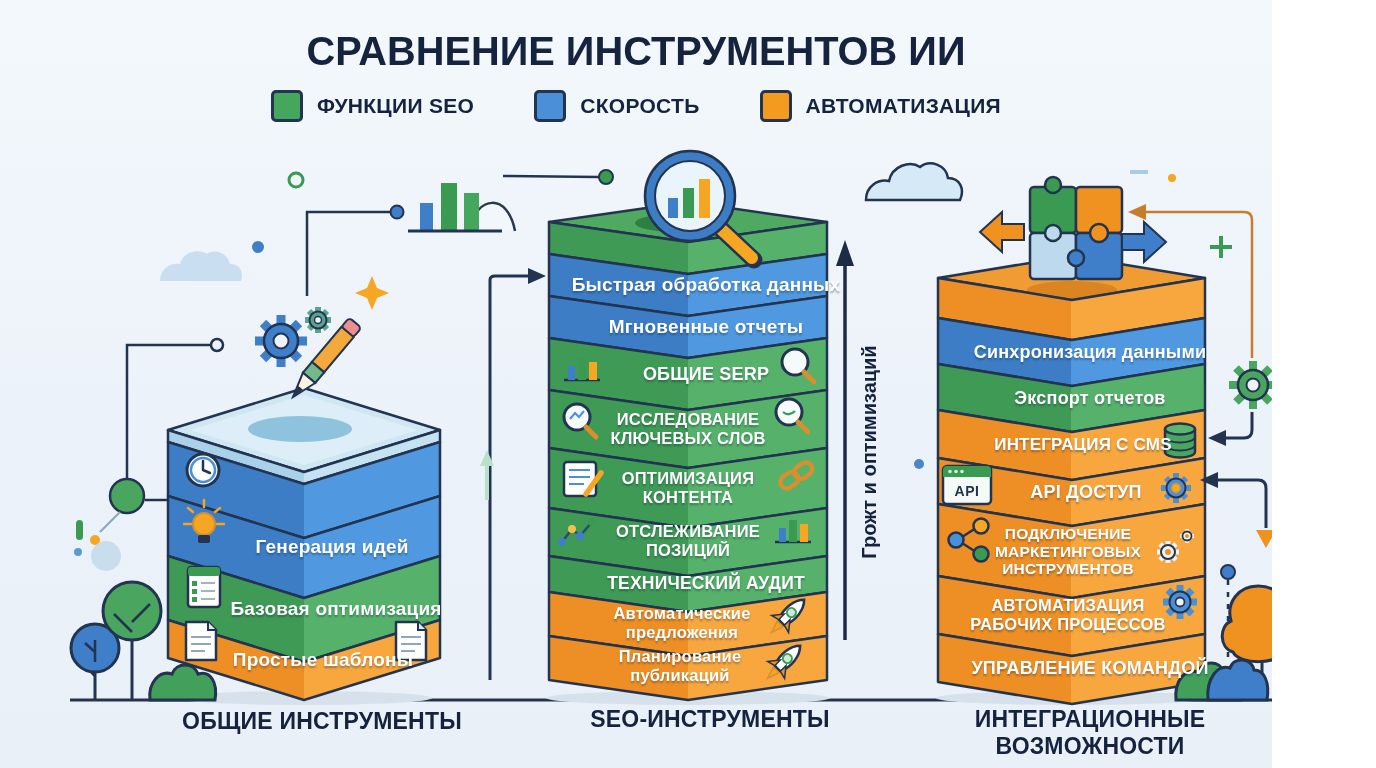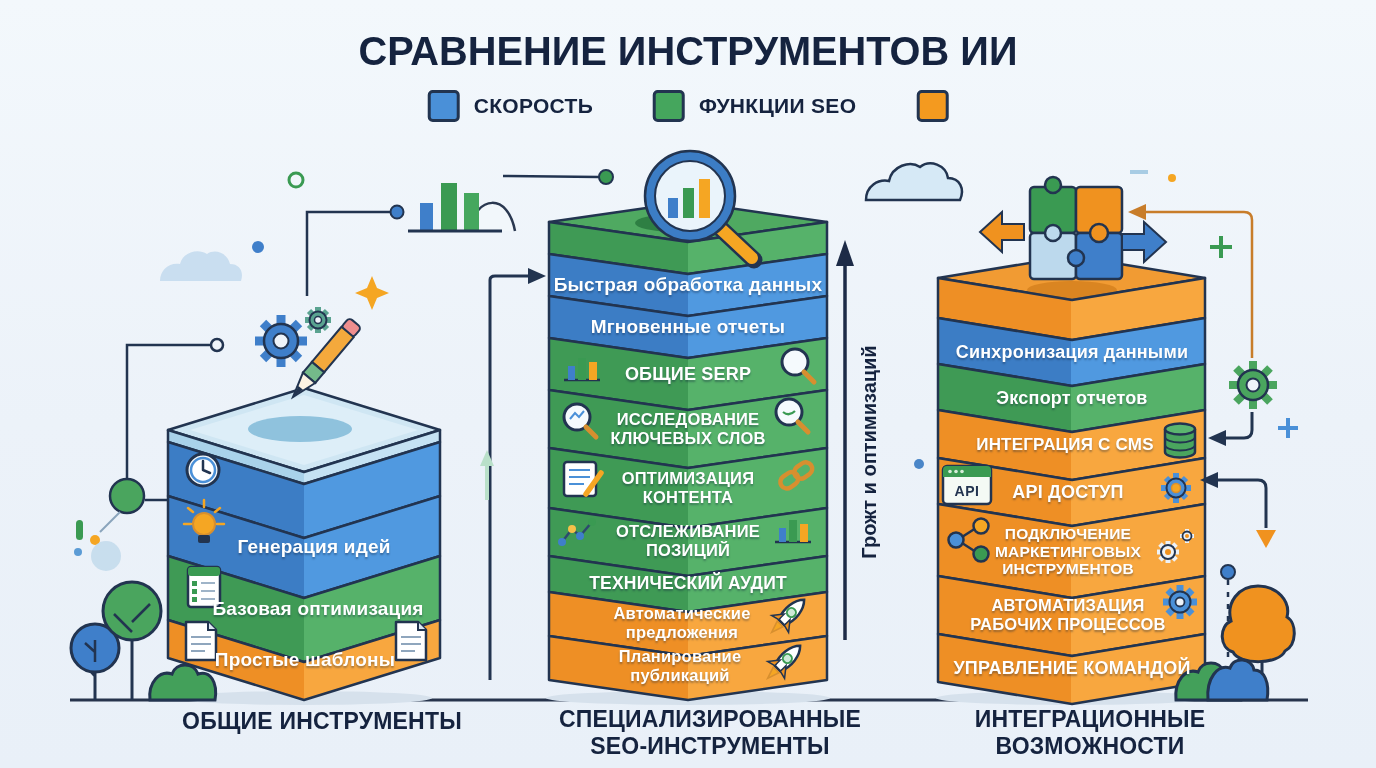--- a/index.html
+++ b/index.html
@@ -1,30 +1,30 @@
 <!DOCTYPE html>
 <html><head>
 <meta charset="utf-8">
 <style>
   html,body{margin:0;padding:0;}
   body{font-family:"Liberation Sans","DejaVu Sans",sans-serif;}
-  .canvas{position:relative;width:1376px;height:768px;overflow:hidden;
+  .canvas{position:relative;width:1272px;height:768px;overflow:hidden;
     background:linear-gradient(180deg,#f3f8fc 0%,#ecf2f9 55%,#e9f0f8 100%);}
   .canvas svg{position:absolute;left:0;top:0;z-index:1;}
   .title{position:absolute;top:28px;left:50%;transform:translateX(-50%) scaleX(.97);
     font-size:41px;font-weight:700;color:#15233f;letter-spacing:0px;white-space:nowrap;z-index:3;}
   .legend{position:absolute;top:90px;left:50%;transform:translateX(-50%);
     display:flex;gap:60px;align-items:center;z-index:3;}
   .legend-item{display:flex;align-items:center;gap:14px;}
   .swatch{width:26px;height:26px;border:3px solid #223450;border-radius:5px;}
   .legend-label{font-size:21px;font-weight:700;color:#15233f;letter-spacing:.3px;white-space:nowrap;}
   .bl{position:absolute;transform:translate(-50%,-50%);color:#fff;font-weight:700;
     text-align:center;text-shadow:0 2px 2px rgba(15,35,60,.38);line-height:1.13;
     letter-spacing:.2px;z-index:3;}
-  .nw{white-space:nowrap;}
+  .nw{white-space:nowrap;margin-left:18px;}
   .col-label{position:absolute;transform:translateX(-50%);color:#15233f;font-weight:700;
     font-size:23px;text-align:center;line-height:1.18;letter-spacing:.2px;z-index:3;white-space:nowrap;margin-left:22px;}
   .growth{position:absolute;left:712px;top:438px;width:320px;height:28px;
     transform:rotate(-90deg);text-align:center;font-size:20px;font-weight:700;
     color:#15233f;white-space:nowrap;z-index:2;}
   .api-label{position:absolute;left:967px;top:491px;transform:translate(-50%,-50%);
     font-size:14px;font-weight:700;color:#223450;z-index:3;letter-spacing:.5px;}
 </style>
 </head>
 <body>
@@ -379,29 +379,30 @@
   </g>
   <g>
     <path d="M1208,700 C1206,678 1218,664 1230,668 C1234,656 1252,658 1254,670 C1264,670 1270,682 1267,700 Z" fill="#3f7fca" stroke="#223450" stroke-width="3"></path>
   </g>
 </svg>
 
 <div class="title">СРАВНЕНИЕ ИНСТРУМЕНТОВ ИИ</div>
 
 <div class="legend">
   <div class="legend-item">
+    <div class="swatch" style="background-color: rgb(69, 166, 93);"></div>
+    <div class="legend-label">ФУНКЦИИ SEO</div>
+  </div>
+  <div class="legend-item">
     <div class="swatch" style="background-color: rgb(74, 144, 216);"></div>
     <div class="legend-label">СКОРОСТЬ</div>
   </div>
   <div class="legend-item">
-    <div class="swatch" style="background-color: rgb(69, 166, 93);"></div>
-    <div class="legend-label">ФУНКЦИИ SEO</div>
-  </div>
-  <div class="legend-item">
     <div class="swatch" style="background-color: rgb(244, 154, 31);"></div>
+    <div class="legend-label">АВТОМАТИЗАЦИЯ</div>
   </div>
 </div>
 
 <div class="bl nw" style="left:314px;top:547px;font-size:19px">Генерация идей</div>
 <div class="bl nw" style="left:318px;top:609px;font-size:19px">Базовая оптимизация</div>
 <div class="bl nw" style="left:305px;top:660px;font-size:19px">Простые шаблоны</div>
 
 <div class="bl nw" style="left:688px;top:285px;font-size:19px">Быстрая обработка данных</div>
 <div class="bl nw" style="left:688px;top:327px;font-size:19px">Мгновенные отчеты</div>
 <div class="bl nw" style="left:688px;top:374px;font-size:18px">ОБЩИЕ SERP</div>
@@ -419,21 +420,20 @@
 <div class="bl" style="left:1068px;top:551px;width:200px;font-size:15.5px">ПОДКЛЮЧЕНИЕ МАРКЕТИНГОВЫХ ИНСТРУМЕНТОВ</div>
 <div class="bl nw" style="left:1072px;top:668px;font-size:18px">УПРАВЛЕНИЕ КОМАНДОЙ</div>
 <div class="bl" style="left:1068px;top:615px;width:230px;font-size:16.5px">АВТОМАТИЗАЦИЯ РАБОЧИХ ПРОЦЕССОВ</div>
 
 <div class="api-label">API</div>
 
 <div class="growth">Грожт и оптимизаций</div>
 
 <div class="col-label" style="left:300px;top:708px">ОБЩИЕ ИНСТРУМЕНТЫ</div>
 <div class="col-label" style="left:688px;top:706px">
-  <div>СПЕЦИАЛИЗИРОВАННЫЕ</div>
   <div>SEO-ИНСТРУМЕНТЫ</div>
 </div>
 <div class="col-label" style="left:1068px;top:706px">
   <div>ИНТЕГРАЦИОННЫЕ</div>
   <div>ВОЗМОЖНОСТИ</div>
 </div>
 
 </div>
 
 </body></html>

